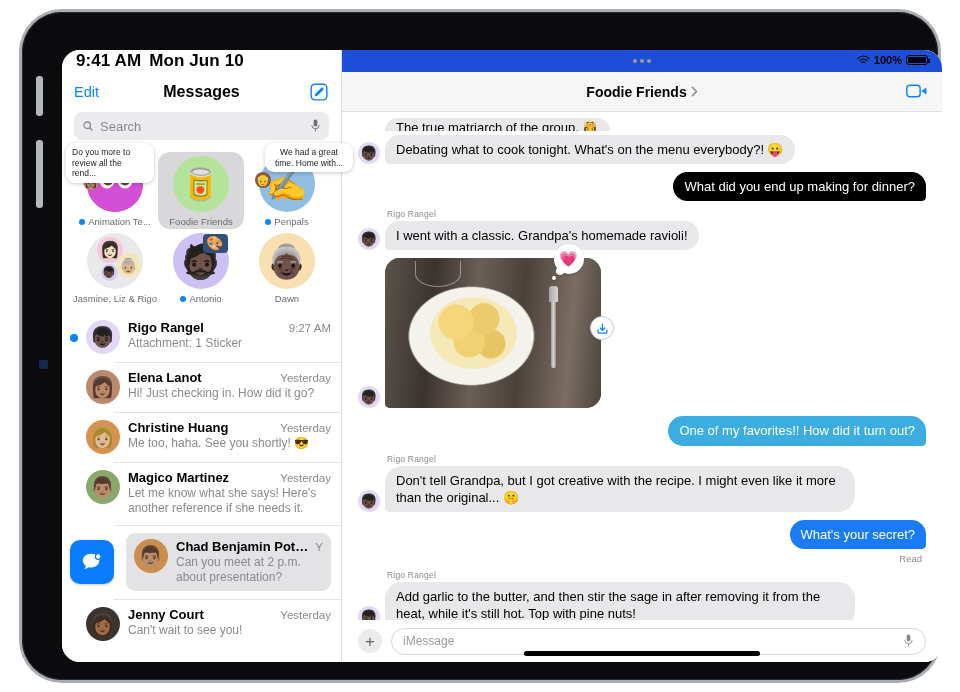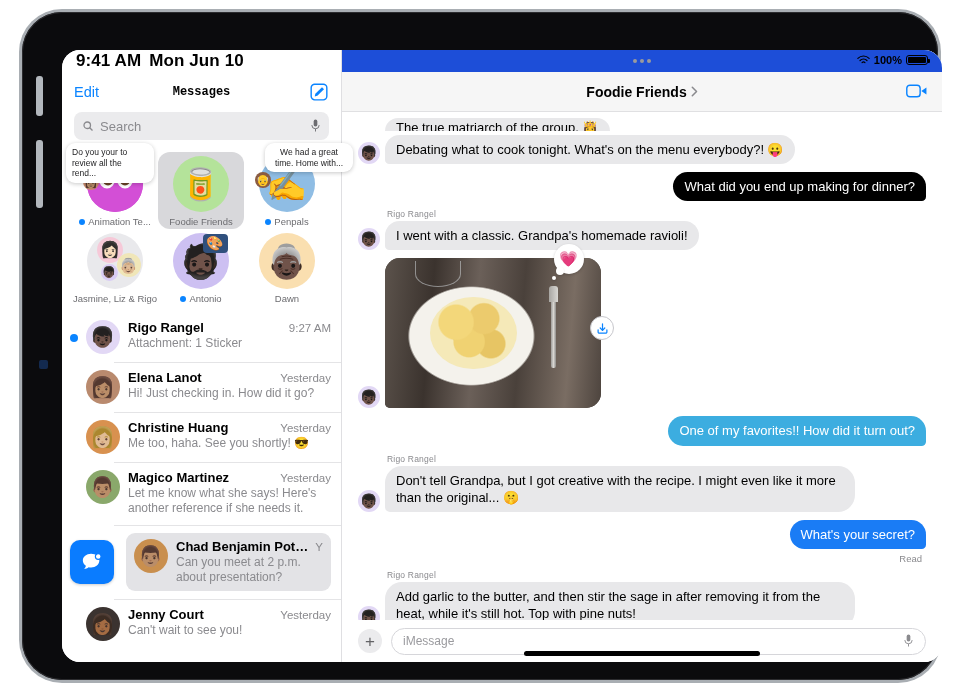--- a/index.html
+++ b/index.html
@@ -79,23 +79,22 @@
     display: flex; align-items: center;
     padding: 0 12px;
     position: relative;
   }
   .sb-edit {
     font-size: 14.5px; color: #0a84ff;
   }
   .sb-title {
     position: absolute; left: 0; right: 0;
     text-align: center;
-    font-size: 12px; font-weight: bold; color: #000;
+    font-size: 16px; font-weight: bold; color: #000;
     pointer-events: none;
-    font-family: Liberation Mono, monospace;
   }
   .sb-compose {
     margin-left: auto;
     width: 20px; height: 20px;
     position: relative; z-index: 2;
   }
 
   .search-wrap { padding: 0 12px 8px 12px; }
   .search-box {
     height: 28px;
@@ -513,21 +512,21 @@
               <path d="M4 13a8 8 0 0 0 16 0" fill="none" stroke="#6c6c70" stroke-width="2"></path>
               <rect x="11" y="21" width="2" height="6"></rect>
             </svg>
           </div>
         </div>
 
         <div class="pinned">
           <div class="pin-row">
 
             <div class="pin">
-              <div class="pin-bubble left">Do you your to review all the rend...</div>
+              <div class="pin-bubble left">Do you more to review all the rend...</div>
               <div class="pin-av" style="background:#d34fd6;overflow:visible;">
                 <svg width="56" height="56" viewBox="0 0 56 56">
                   <circle cx="28" cy="28" r="28" fill="#d34fd6"></circle>
                   <ellipse cx="20" cy="23" rx="8" ry="9.5" fill="#fff"></ellipse>
                   <ellipse cx="38" cy="23" rx="8" ry="9.5" fill="#fff"></ellipse>
                   <circle cx="21" cy="24" r="5.4" fill="#6a4226"></circle>
                   <circle cx="38" cy="24" r="5.4" fill="#6a4226"></circle>
                   <circle cx="22" cy="22.4" r="1.7" fill="#fff"></circle>
                   <circle cx="39" cy="22.4" r="1.7" fill="#fff"></circle>
                 </svg>

